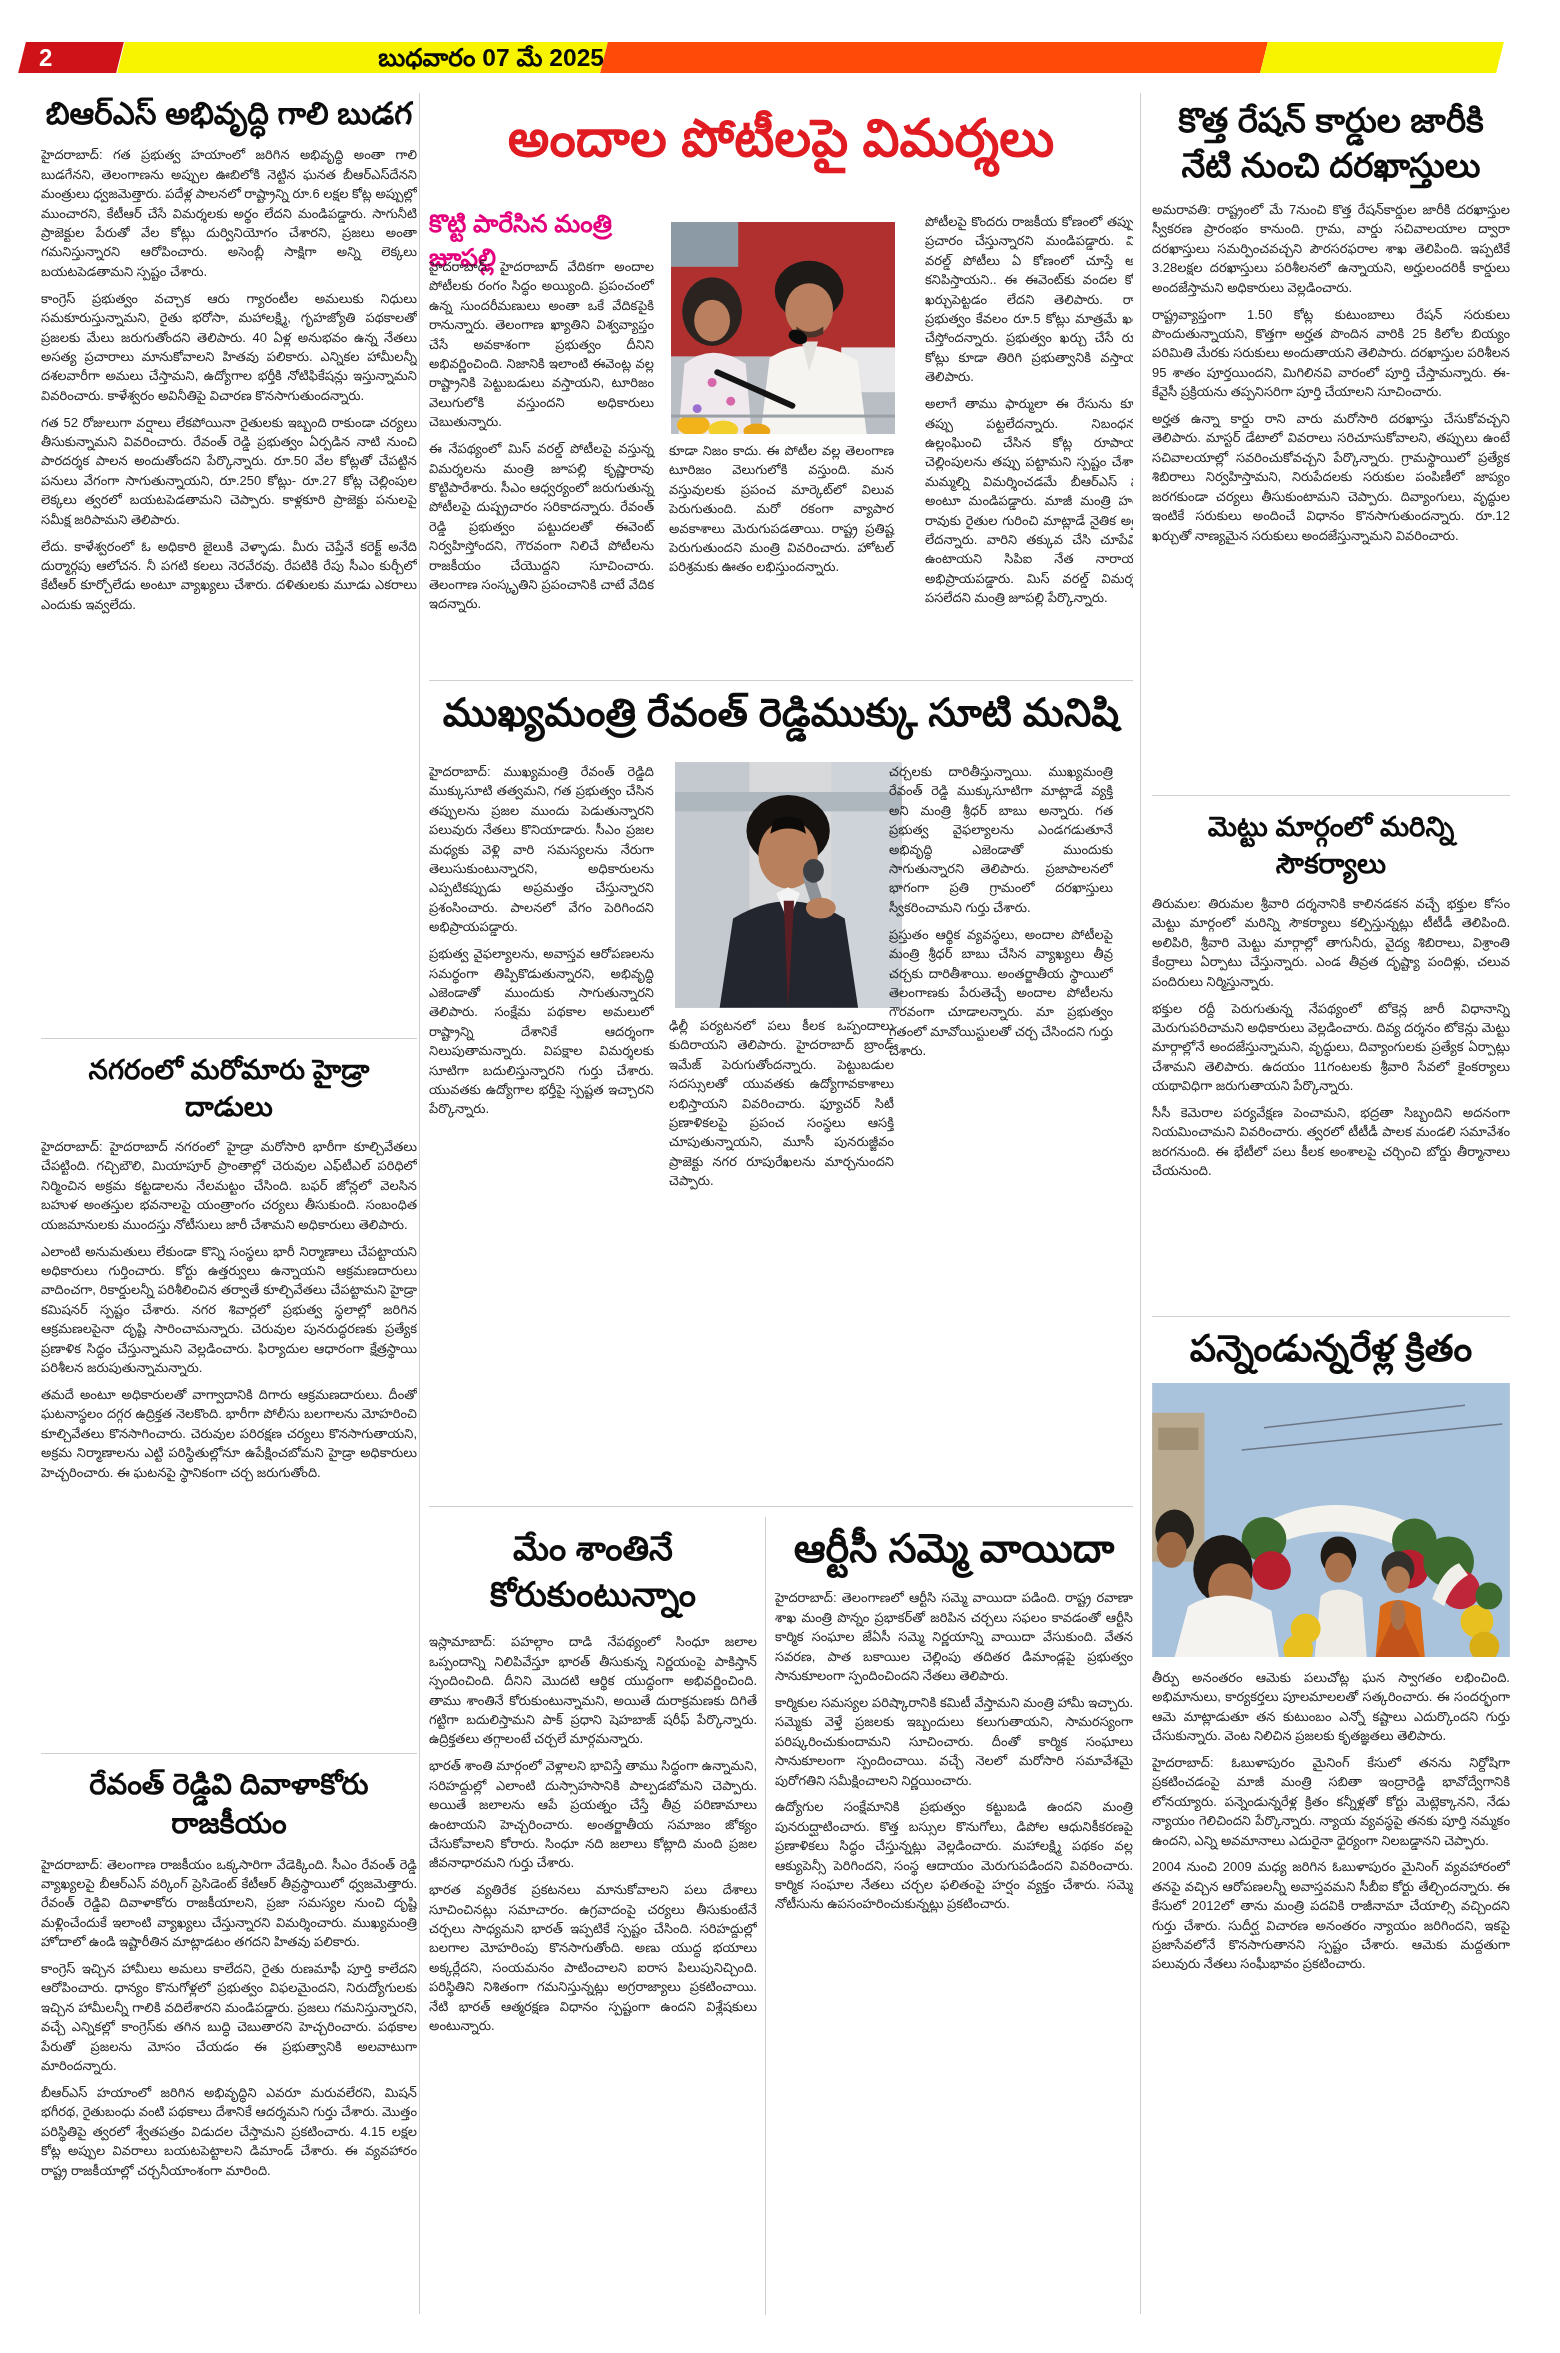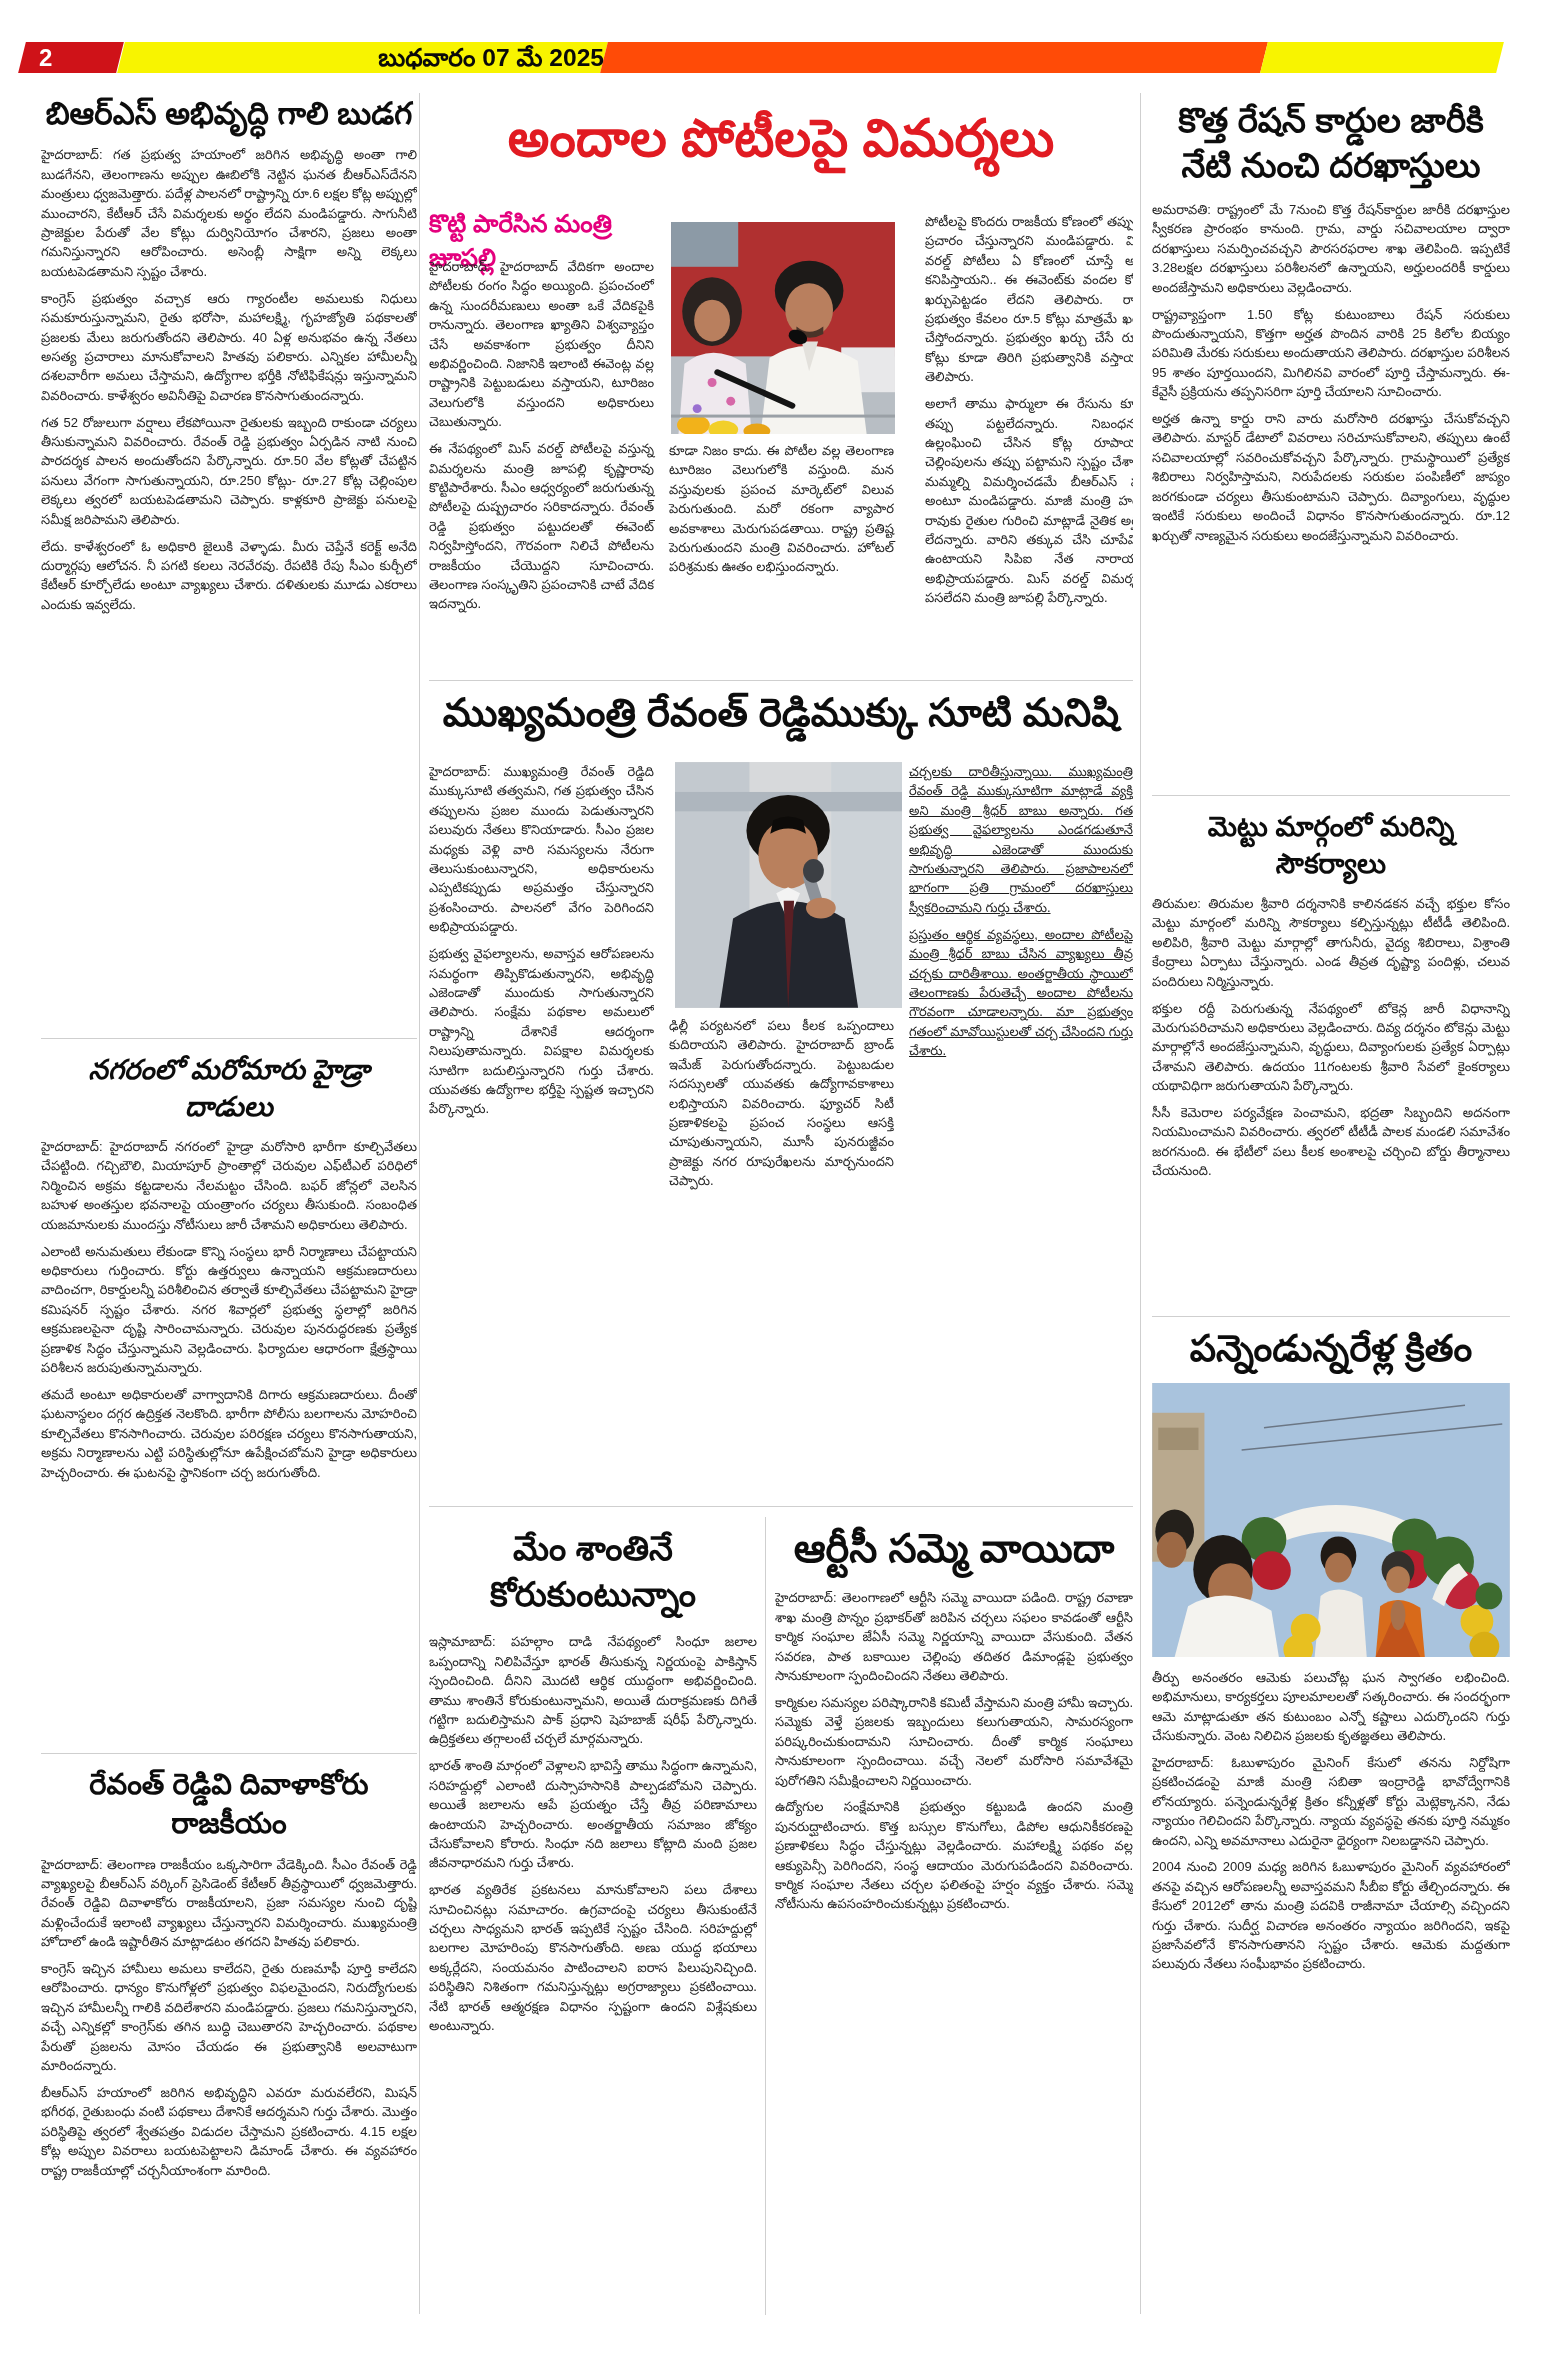--- a/index.html
+++ b/index.html
@@ -58,21 +58,21 @@
     <div class="headline" style="font-size:31px;line-height:42px;margin-bottom:10.4px;">బిఆర్ఎస్ అభివృద్ధి గాలి బుడగ</div>
     <div class="body">
       <p>హైదరాబాద్: గత ప్రభుత్వ హయాంలో జరిగిన అభివృద్ధి అంతా గాలి బుడగేనని, తెలంగాణను అప్పుల ఊబిలోకి నెట్టిన ఘనత బీఆర్ఎస్‌దేనని మంత్రులు ధ్వజమెత్తారు. పదేళ్ల పాలనలో రాష్ట్రాన్ని రూ.6 లక్షల కోట్ల అప్పుల్లో ముంచారని, కేటీఆర్ చేసే విమర్శలకు అర్థం లేదని మండిపడ్డారు. సాగునీటి ప్రాజెక్టుల పేరుతో వేల కోట్లు దుర్వినియోగం చేశారని, ప్రజలు అంతా గమనిస్తున్నారని ఆరోపించారు. అసెంబ్లీ సాక్షిగా అన్ని లెక్కలు బయటపెడతామని స్పష్టం చేశారు.</p>
       <p>కాంగ్రెస్ ప్రభుత్వం వచ్చాక ఆరు గ్యారంటీల అమలుకు నిధులు సమకూరుస్తున్నామని, రైతు భరోసా, మహాలక్ష్మి, గృహజ్యోతి పథకాలతో ప్రజలకు మేలు జరుగుతోందని తెలిపారు. 40 ఏళ్ల అనుభవం ఉన్న నేతలు అసత్య ప్రచారాలు మానుకోవాలని హితవు పలికారు. ఎన్నికల హామీలన్నీ దశలవారీగా అమలు చేస్తామని, ఉద్యోగాల భర్తీకి నోటిఫికేషన్లు ఇస్తున్నామని వివరించారు. కాళేశ్వరం అవినీతిపై విచారణ కొనసాగుతుందన్నారు.</p>
       <p>గత 52 రోజులుగా వర్షాలు లేకపోయినా రైతులకు ఇబ్బంది రాకుండా చర్యలు తీసుకున్నామని వివరించారు. రేవంత్ రెడ్డి ప్రభుత్వం ఏర్పడిన నాటి నుంచి పారదర్శక పాలన అందుతోందని పేర్కొన్నారు. రూ.50 వేల కోట్లతో చేపట్టిన పనులు వేగంగా సాగుతున్నాయని, రూ.250 కోట్లు- రూ.27 కోట్ల చెల్లింపుల లెక్కలు త్వరలో బయటపెడతామని చెప్పారు. కాళ్లకూరి ప్రాజెక్టు పనులపై సమీక్ష జరిపామని తెలిపారు.</p>
       <p>లేదు. కాళేశ్వరంలో ఓ అధికారి జైలుకి వెళ్ళాడు. మీరు చెప్తేనే కరెక్ట్ అనేది దుర్మార్గపు ఆలోచన. నీ పగటి కలలు నెరవేరవు. రేపటికి రేపు సీఎం కుర్చీలో కేటీఆర్ కూర్చోలేడు అంటూ వ్యాఖ్యలు చేశారు. దళితులకు మూడు ఎకరాలు ఎందుకు ఇవ్వలేదు.</p>
     </div>
   </div>
 
   <div class="art" style="left:41px;top:1045px;width:376px;height:704px;">
-    <div class="headline" style="font-size:27.6px;line-height:37px;margin:6px 0 12px 0;font-style:italic;">నగరంలో మరోమారు హైడ్రా దాడులు</div>
+    <div class="headline" style="font-size:27.6px;line-height:37px;margin:6px 0 12px 0;">నగరంలో మరోమారు హైడ్రా దాడులు</div>
     <div class="body">
       <p>హైదరాబాద్: హైదరాబాద్ నగరంలో హైడ్రా మరోసారి భారీగా కూల్చివేతలు చేపట్టింది. గచ్చిబౌలి, మియాపూర్ ప్రాంతాల్లో చెరువుల ఎఫ్‌టీఎల్ పరిధిలో నిర్మించిన అక్రమ కట్టడాలను నేలమట్టం చేసింది. బఫర్ జోన్లలో వెలసిన బహుళ అంతస్తుల భవనాలపై యంత్రాంగం చర్యలు తీసుకుంది. సంబంధిత యజమానులకు ముందస్తు నోటీసులు జారీ చేశామని అధికారులు తెలిపారు.</p>
       <p>ఎలాంటి అనుమతులు లేకుండా కొన్ని సంస్థలు భారీ నిర్మాణాలు చేపట్టాయని అధికారులు గుర్తించారు. కోర్టు ఉత్తర్వులు ఉన్నాయని ఆక్రమణదారులు వాదించగా, రికార్డులన్నీ పరిశీలించిన తర్వాతే కూల్చివేతలు చేపట్టామని హైడ్రా కమిషనర్ స్పష్టం చేశారు. నగర శివార్లలో ప్రభుత్వ స్థలాల్లో జరిగిన ఆక్రమణలపైనా దృష్టి సారించామన్నారు. చెరువుల పునరుద్ధరణకు ప్రత్యేక ప్రణాళిక సిద్ధం చేస్తున్నామని వెల్లడించారు. ఫిర్యాదుల ఆధారంగా క్షేత్రస్థాయి పరిశీలన జరుపుతున్నామన్నారు.</p>
       <p>తమదే అంటూ అధికారులతో వాగ్వాదానికి దిగారు ఆక్రమణదారులు. దీంతో ఘటనాస్థలం దగ్గర ఉద్రిక్తత నెలకొంది. భారీగా పోలీసు బలగాలను మోహరించి కూల్చివేతలు కొనసాగించారు. చెరువుల పరిరక్షణ చర్యలు కొనసాగుతాయని, అక్రమ నిర్మాణాలను ఎట్టి పరిస్థితుల్లోనూ ఉపేక్షించబోమని హైడ్రా అధికారులు హెచ్చరించారు. ఈ ఘటనపై స్థానికంగా చర్చ జరుగుతోంది.</p>
     </div>
   </div>
 
   <div class="art" style="left:41px;top:1760px;width:376px;height:554px;">
     <div class="headline" style="font-size:29px;line-height:39px;margin:4.5px 0 12px 0;">రేవంత్ రెడ్డివి దివాళాకోరు రాజకీయం</div>
     <div class="body">
@@ -142,21 +142,21 @@
         <ellipse cx="196" cy="196" rx="20" ry="14" fill="#b9805d"></ellipse>
       </svg>
     </div>
     <div class="body abs" style="left:0;top:75px;width:225px;height:727px;overflow:hidden;">
       <p>హైదరాబాద్: ముఖ్యమంత్రి రేవంత్ రెడ్డిది ముక్కుసూటి తత్వమని, గత ప్రభుత్వం చేసిన తప్పులను ప్రజల ముందు పెడుతున్నారని పలువురు నేతలు కొనియాడారు. సీఎం ప్రజల మధ్యకు వెళ్లి వారి సమస్యలను నేరుగా తెలుసుకుంటున్నారని, అధికారులను ఎప్పటికప్పుడు అప్రమత్తం చేస్తున్నారని ప్రశంసించారు. పాలనలో వేగం పెరిగిందని అభిప్రాయపడ్డారు.</p>
       <p>ప్రభుత్వ వైఫల్యాలను, అవాస్తవ ఆరోపణలను సమర్థంగా తిప్పికొడుతున్నారని, అభివృద్ధి ఎజెండాతో ముందుకు సాగుతున్నారని తెలిపారు. సంక్షేమ పథకాల అమలులో రాష్ట్రాన్ని దేశానికే ఆదర్శంగా నిలుపుతామన్నారు. విపక్షాల విమర్శలకు సూటిగా బదులిస్తున్నారని గుర్తు చేశారు. యువతకు ఉద్యోగాల భర్తీపై స్పష్టత ఇచ్చారని పేర్కొన్నారు.</p>
     </div>
     <div class="body abs" style="left:240px;top:329px;width:225px;height:472px;overflow:hidden;">
       <p>ఢిల్లీ పర్యటనలో పలు కీలక ఒప్పందాలు కుదిరాయని తెలిపారు. హైదరాబాద్ బ్రాండ్ ఇమేజ్ పెరుగుతోందన్నారు. పెట్టుబడుల సదస్సులతో యువతకు ఉద్యోగావకాశాలు లభిస్తాయని వివరించారు. ఫ్యూచర్ సిటీ ప్రణాళికలపై ప్రపంచ సంస్థలు ఆసక్తి చూపుతున్నాయని, మూసీ పునరుజ్జీవం ప్రాజెక్టు నగర రూపురేఖలను మార్చనుందని చెప్పారు.</p>
     </div>
-    <div class="body abs" style="left:480px;top:75px;width:224px;height:727px;overflow:hidden;text-decoration:underline;">
+    <div class="body abs" style="left:460px;top:75px;width:224px;height:727px;overflow:hidden;">
       <p>చర్చలకు దారితీస్తున్నాయి. ముఖ్యమంత్రి రేవంత్ రెడ్డి ముక్కుసూటిగా మాట్లాడే వ్యక్తి అని మంత్రి శ్రీధర్ బాబు అన్నారు. గత ప్రభుత్వ వైఫల్యాలను ఎండగడుతూనే అభివృద్ధి ఎజెండాతో ముందుకు సాగుతున్నారని తెలిపారు. ప్రజాపాలనలో భాగంగా ప్రతి గ్రామంలో దరఖాస్తులు స్వీకరించామని గుర్తు చేశారు.</p>
       <p>ప్రస్తుతం ఆర్థిక వ్యవస్థలు, అందాల పోటీలపై మంత్రి శ్రీధర్ బాబు చేసిన వ్యాఖ్యలు తీవ్ర చర్చకు దారితీశాయి. అంతర్జాతీయ స్థాయిలో తెలంగాణకు పేరుతెచ్చే అందాల పోటీలను గౌరవంగా చూడాలన్నారు. మా ప్రభుత్వం గతంలో మావోయిస్టులతో చర్చ చేసిందని గుర్తు చేశారు.</p>
     </div>
   </div>
 
   <div class="art" style="left:429px;top:1515px;width:328px;height:800px;">
     <div class="headline" style="font-size:34px;line-height:46px;margin:10.4px 0 15px 0;">
       <div>మేం శాంతినే</div>
       <div>కోరుకుంటున్నాం</div>
     </div>

